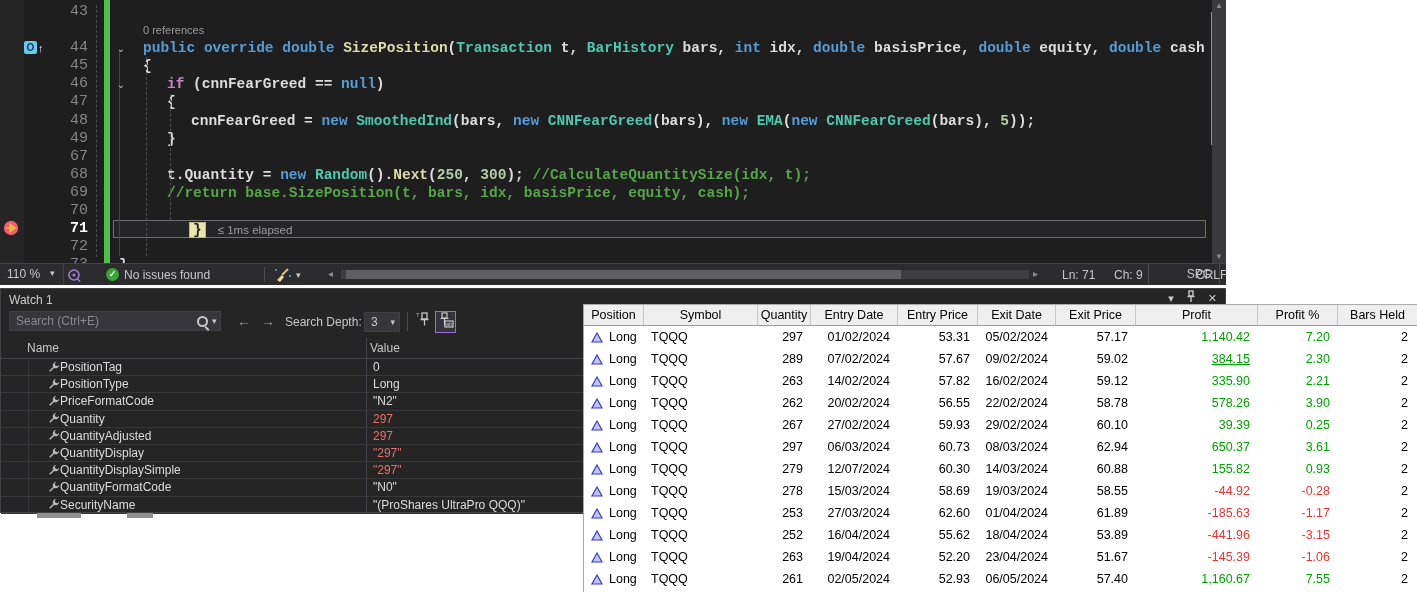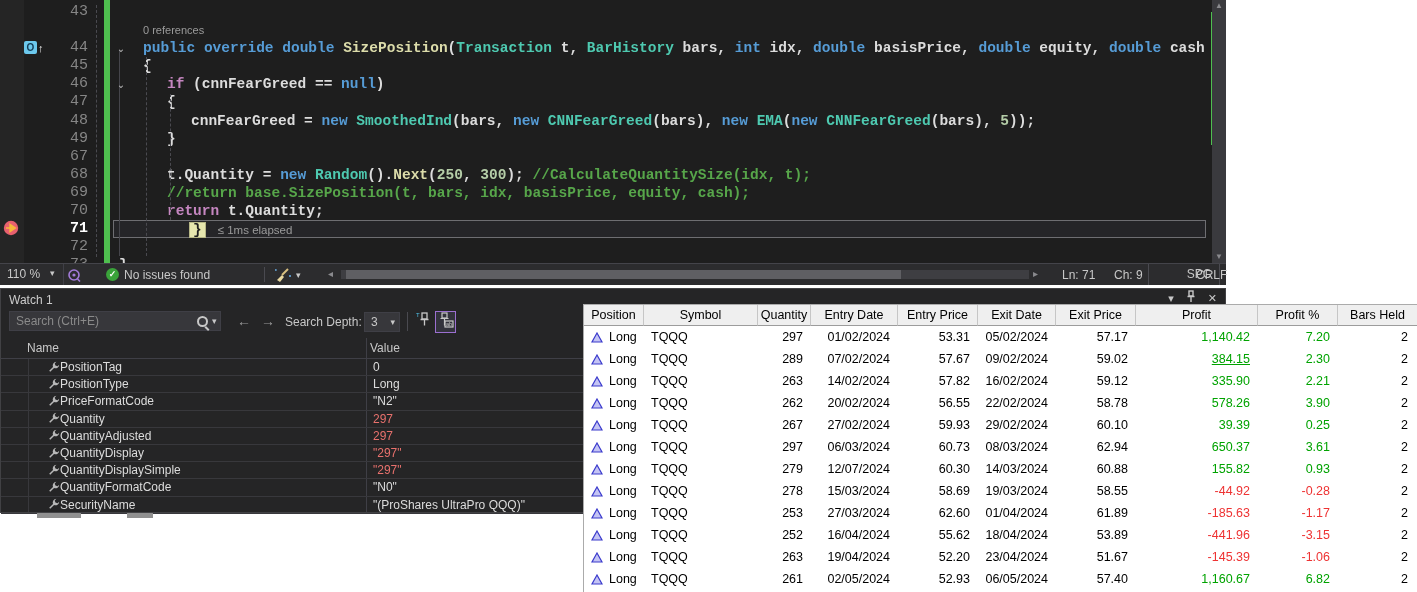--- a/index.html
+++ b/index.html
@@ -128,21 +128,21 @@
           <div class="cl lens"><span class="ln"></span><span class="lc" style="padding-left: 30px;"><span class="tok-ref">0 references</span></span></div>
           <div class="cl"><span class="ln">44</span><span class="lc" style="padding-left: 30px;"><span class="tok-kw">public</span><span class="tok-pln"> </span><span class="tok-kw">override</span><span class="tok-pln"> </span><span class="tok-kw">double</span><span class="tok-pln"> </span><span class="tok-meth">SizePosition</span><span class="tok-pln">(</span><span class="tok-typ">Transaction</span><span class="tok-pln"> t, </span><span class="tok-typ">BarHistory</span><span class="tok-pln"> bars, </span><span class="tok-kw">int</span><span class="tok-pln"> idx, </span><span class="tok-kw">double</span><span class="tok-pln"> basisPrice, </span><span class="tok-kw">double</span><span class="tok-pln"> equity, </span><span class="tok-kw">double</span><span class="tok-pln"> cash</span></span></div>
           <div class="cl"><span class="ln">45</span><span class="lc" style="padding-left: 30px;"><span class="tok-pln">{</span></span></div>
           <div class="cl"><span class="ln">46</span><span class="lc" style="padding-left: 54px;"><span class="tok-ctl">if</span><span class="tok-pln"> (cnnFearGreed == </span><span class="tok-kw">null</span><span class="tok-pln">)</span></span></div>
           <div class="cl"><span class="ln">47</span><span class="lc" style="padding-left: 54px;"><span class="tok-pln">{</span></span></div>
           <div class="cl"><span class="ln">48</span><span class="lc" style="padding-left: 78px;"><span class="tok-pln">cnnFearGreed = </span><span class="tok-kw">new</span><span class="tok-pln"> </span><span class="tok-typ">SmoothedInd</span><span class="tok-pln">(bars, </span><span class="tok-kw">new</span><span class="tok-pln"> </span><span class="tok-typ">CNNFearGreed</span><span class="tok-pln">(bars), </span><span class="tok-kw">new</span><span class="tok-pln"> </span><span class="tok-typ">EMA</span><span class="tok-pln">(</span><span class="tok-kw">new</span><span class="tok-pln"> </span><span class="tok-typ">CNNFearGreed</span><span class="tok-pln">(bars), </span><span class="tok-num">5</span><span class="tok-pln">));</span></span></div>
           <div class="cl"><span class="ln">49</span><span class="lc" style="padding-left: 54px;"><span class="tok-pln">}</span></span></div>
           <div class="cl"><span class="ln">67</span><span class="lc" style="padding-left: 0px;"></span></div>
           <div class="cl"><span class="ln">68</span><span class="lc" style="padding-left: 54px;"><span class="tok-pln">t.Quantity = </span><span class="tok-kw">new</span><span class="tok-pln"> </span><span class="tok-typ">Random</span><span class="tok-pln">().</span><span class="tok-meth">Next</span><span class="tok-pln">(</span><span class="tok-num">250</span><span class="tok-pln">, </span><span class="tok-num">300</span><span class="tok-pln">); </span><span class="tok-com">//CalculateQuantitySize(idx, t);</span></span></div>
           <div class="cl"><span class="ln">69</span><span class="lc" style="padding-left: 54px;"><span class="tok-com">//return base.SizePosition(t, bars, idx, basisPrice, equity, cash);</span></span></div>
-          <div class="cl"><span class="ln">70</span><span class="lc" style="padding-left: 54px;"><span class="tok-ctl">return</span><span class="tok-pln"> t.Quantity;</span></span></div>
+          <div class="cl"><span class="ln">70</span></div>
           <div class="cl current"><span class="ln">71</span><span class="lc" style="padding-left: 78px;"><span class="tok-brace">}</span><span class="tok-tip">≤ 1ms elapsed</span></span></div>
           <div class="cl"><span class="ln">72</span><span class="lc" style="padding-left: 0px;"></span></div>
           <div class="cl"><span class="ln">73</span><span class="lc" style="padding-left: 6px;"><span class="tok-pln">}</span></span></div>
         </div>
     </div>
 
     <div class="guide dash" style="left:96px;top:5px;height:252px;"></div>
     <div class="guide solid" style="left:119px;top:50px;height:206px;"></div>
     <div class="guide dash" style="left:146px;top:57px;height:199px;"></div>
     <div class="guide dash" style="left:170px;top:94px;height:126px;"></div>
@@ -527,19 +527,19 @@
             </svg>
             <span class="pos-label">Long</span>
           </div>
           <div class="td l" style="width: 114px;">TQQQ</div>
           <div class="td r" style="width: 53px;">261</div>
           <div class="td r" style="width: 87px;">02/05/2024</div>
           <div class="td r" style="width: 80px;">52.93</div>
           <div class="td r" style="width: 78px;">06/05/2024</div>
           <div class="td r" style="width: 80px;">57.40</div>
           <div class="td r pos" style="width: 122px;">1,160.67</div>
-          <div class="td r pos" style="width: 80px;">6.82</div>
+          <div class="td r pos" style="width: 80px;">7.55</div>
           <div class="td r last" style="width: 80px;">2</div>
         </div>
       </div>
   </section>
 
 </div>
 
 </body></html>

